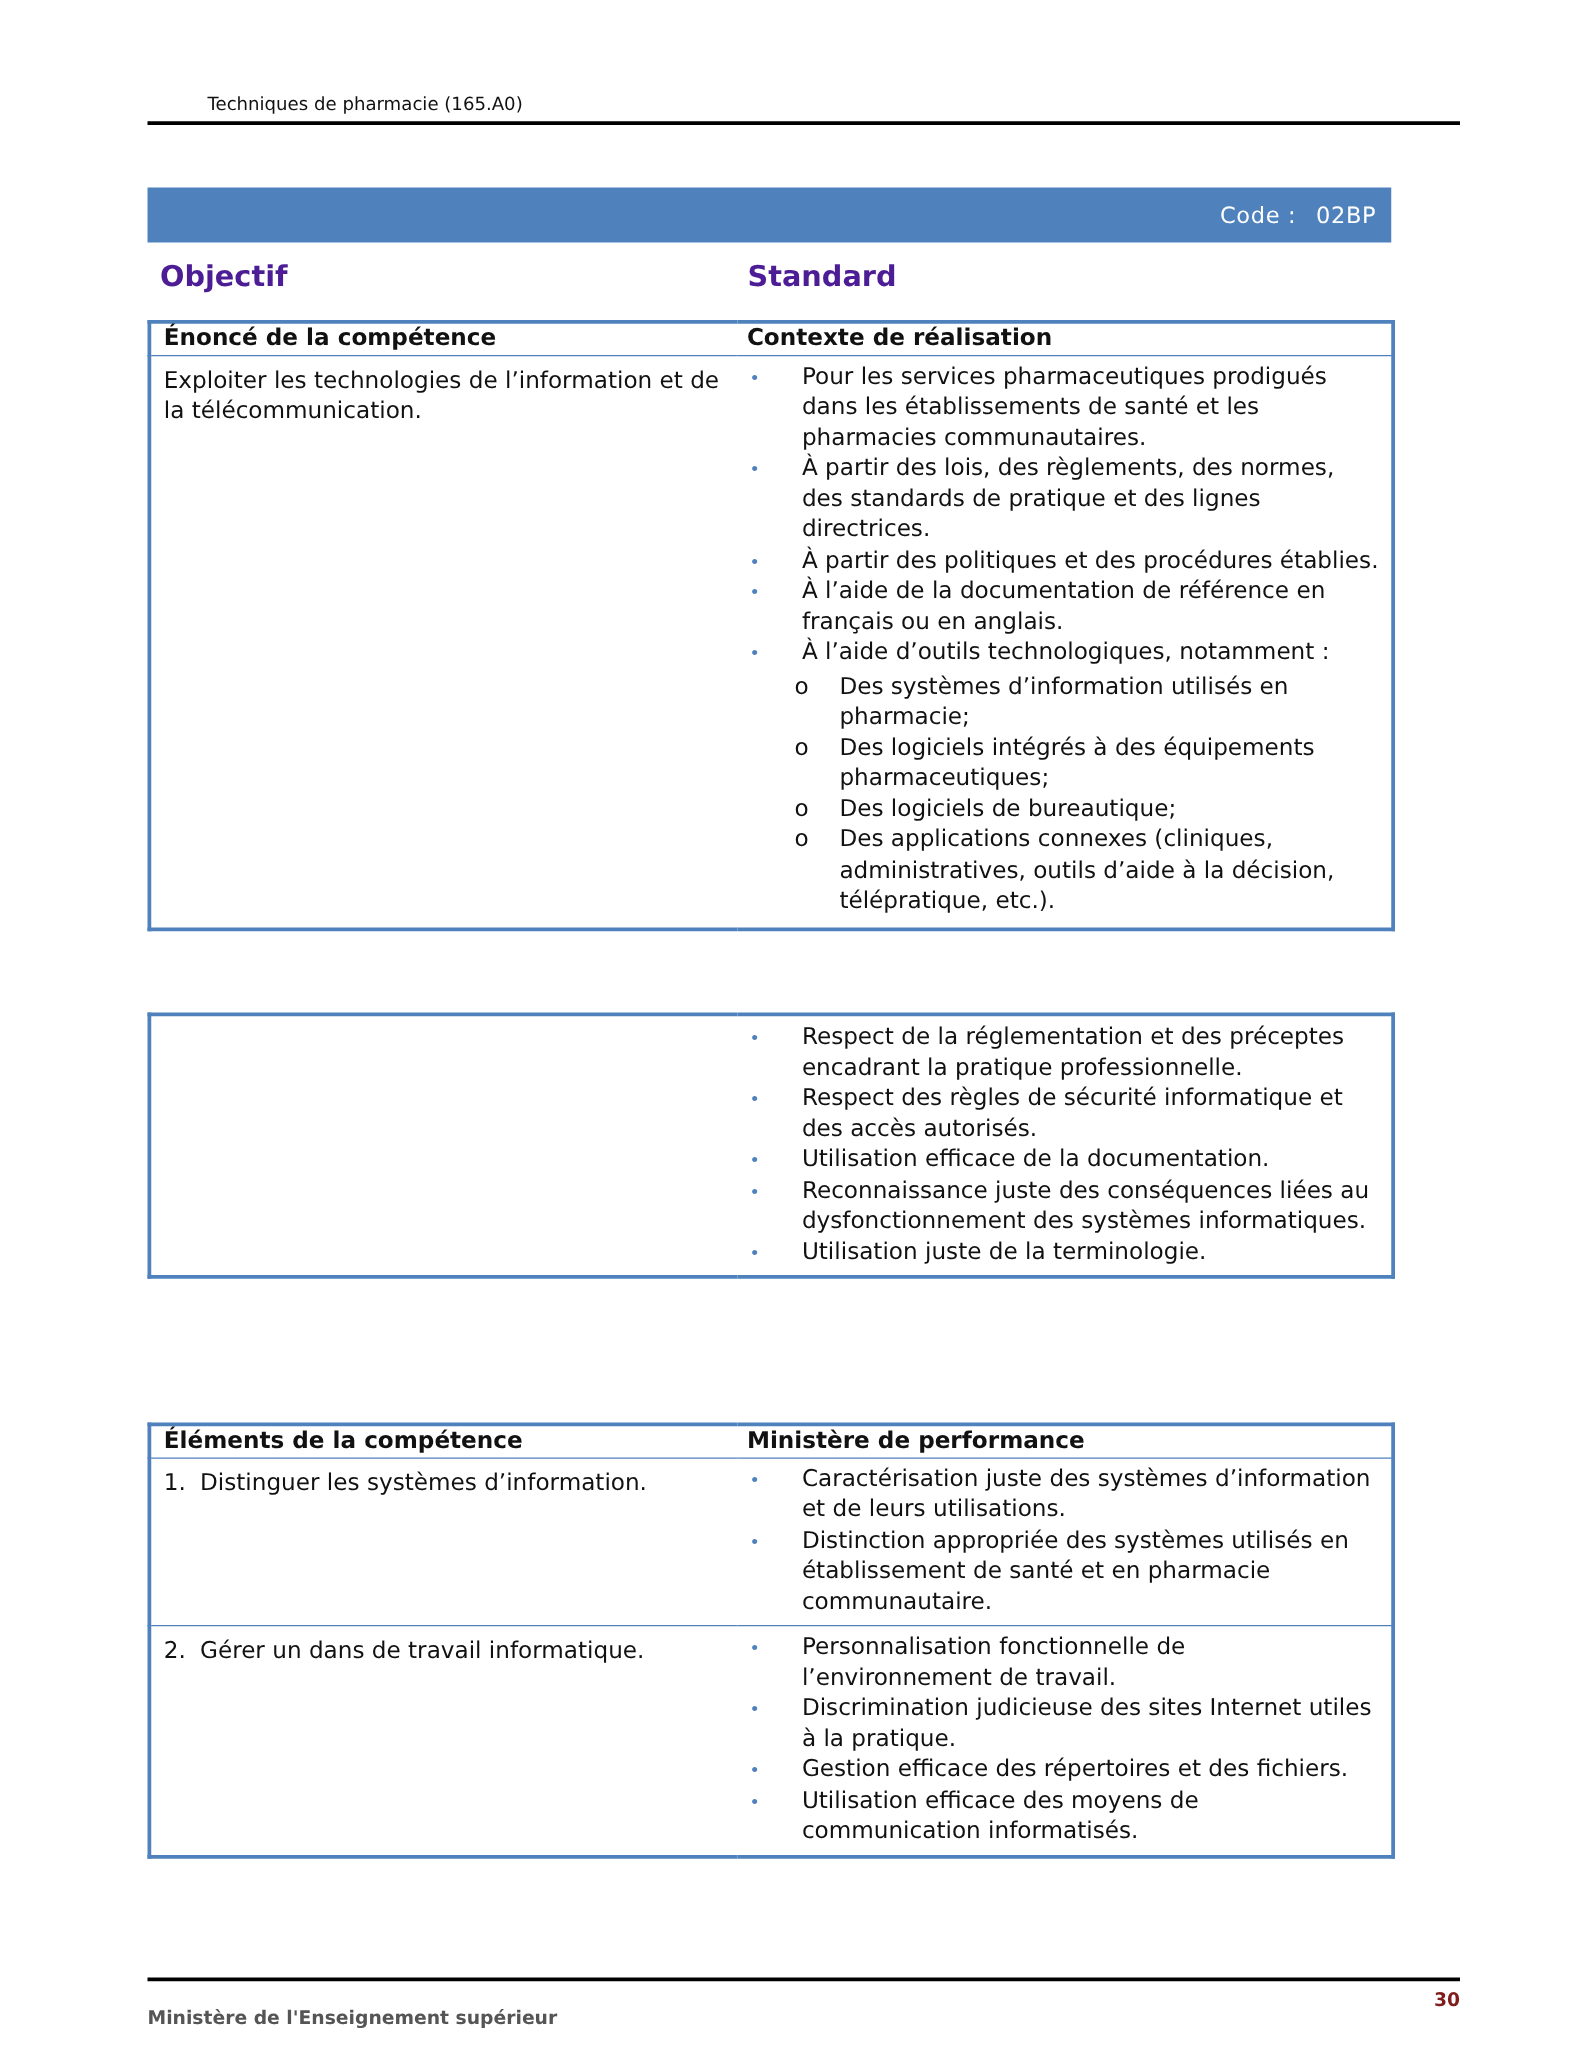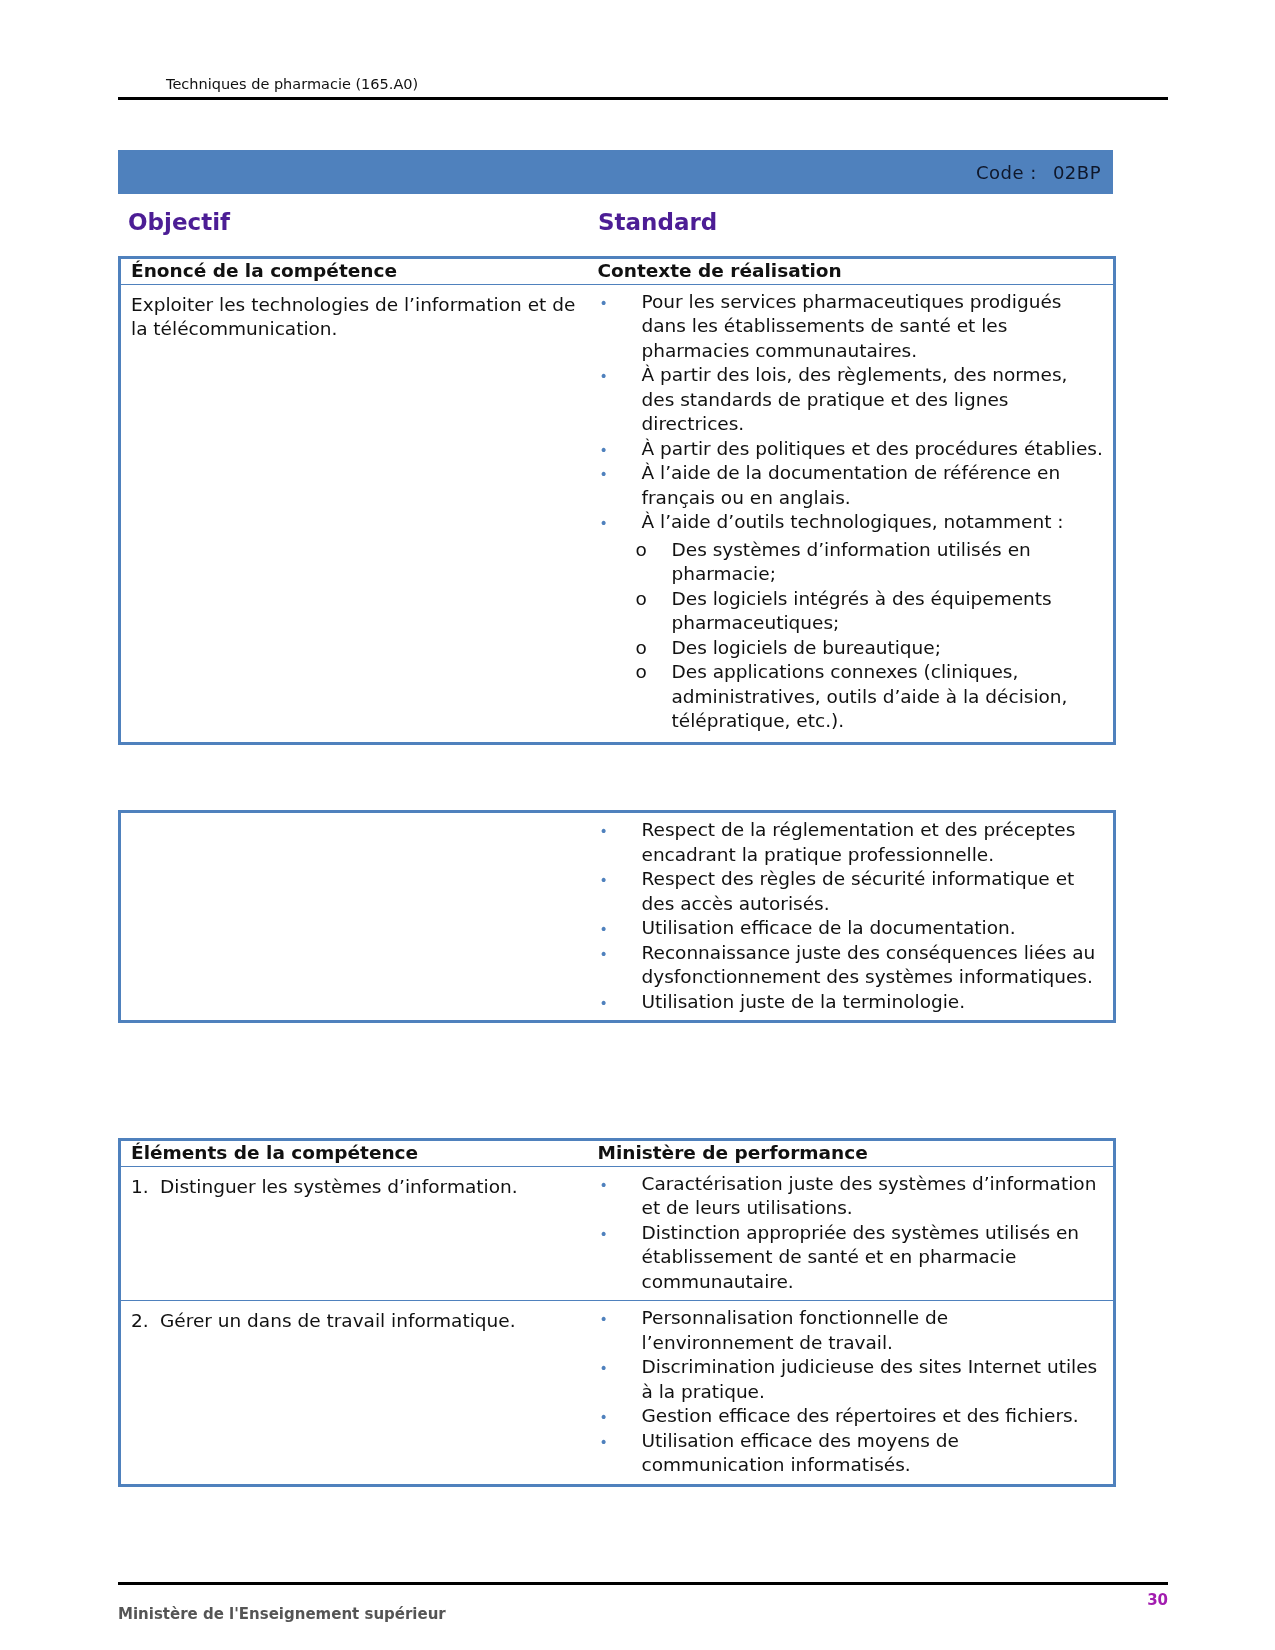--- a/index.html
+++ b/index.html
@@ -1,21 +1,21 @@
 <!DOCTYPE html>
 <html><head>
 <meta charset="utf-8">
 <style>
   html, body { margin:0; padding:0; background:#ffffff; }
   body { width:1275px; height:1650px; position:relative; overflow:hidden;
          font-family:"DejaVu Sans", sans-serif; color:#111; }
   .running-head { position:absolute; left:118px; top:76px; font-size:14.5px; color:#111;margin-left:48px; }
   .head-rule { position:absolute; left:118px; top:97px; width:1050px; height:3px; background:#000; }
   .code-band { position:absolute; left:118px; top:150px; width:995px; height:44px; background:#4f81bd;
-               color:#0f172a; font-size:18px; display:flex; align-items:center; justify-content:flex-end;
+               color:#ffffff; font-size:18px; display:flex; align-items:center; justify-content:flex-end;
                box-sizing:border-box; padding-right:12px; letter-spacing:0.5px; }
   .code-band .lbl { margin-right:16px; }
   .sec-head { position:absolute; top:209px; font-size:23px; font-weight:bold; color:#4c1d95; }
   .sec-objectif { left:128px; }
   .sec-standard { left:598px; }
   table.comp { position:absolute; left:118px; width:995px; border-collapse:collapse;
                border:3px solid #4f81bd; table-layout:fixed; font-size:18.5px; line-height:24.5px; }
   table.comp td { vertical-align:top; padding:0;margin-top:28px; }
   table.comp col.c1 { width:470px; }
   table.comp col.c2 { width:525px; }
@@ -28,21 +28,21 @@
   ul.bul { list-style:none; margin:0; padding:0; }
   ul.bul > li { position:relative; padding-left:44px; }
   ul.bul > li .dot { position:absolute; left:2px; top:1px; color:#4f81bd; font-size:14px; }
   ul.sub { list-style:none; margin:3px 0 0 -8px; padding:0; }
   ul.sub > li { position:relative; padding-left:38px; margin-left:0; }
   ul.sub > li .o { position:absolute; left:2px; top:0; }
   .numitem { display:flex; }
   .numitem .num { width:29px; flex:none; }
   .foot-rule { position:absolute; left:118px; top:1582px; width:1050px; height:3px; background:#000; }
   .foot-left { position:absolute; left:118px; top:1591px; font-size:15px; font-weight:bold; color:#555;margin-top:14px; }
-  .foot-right { position:absolute; right:107px; top:1591px; font-size:15px; font-weight:bold; color:#a21caf; }
+  .foot-right { position:absolute; right:107px; top:1591px; font-size:15px; font-weight:bold; color:#7f1d1d; }
 </style>
 </head>
 <body>
 
 <div class="running-head">Techniques de pharmacie (165.A0)</div>
 <div class="head-rule"></div>
 
 <div class="code-band">
   <span class="lbl">Code :</span>
   <span>02BP</span>

